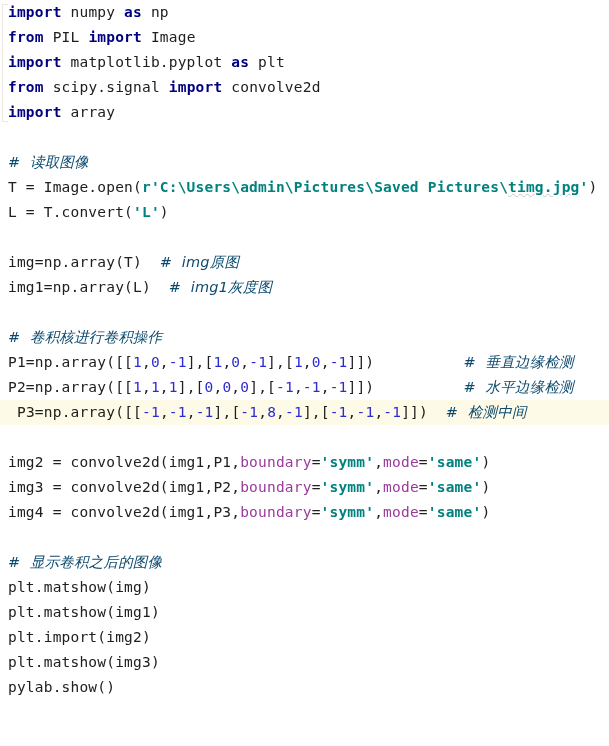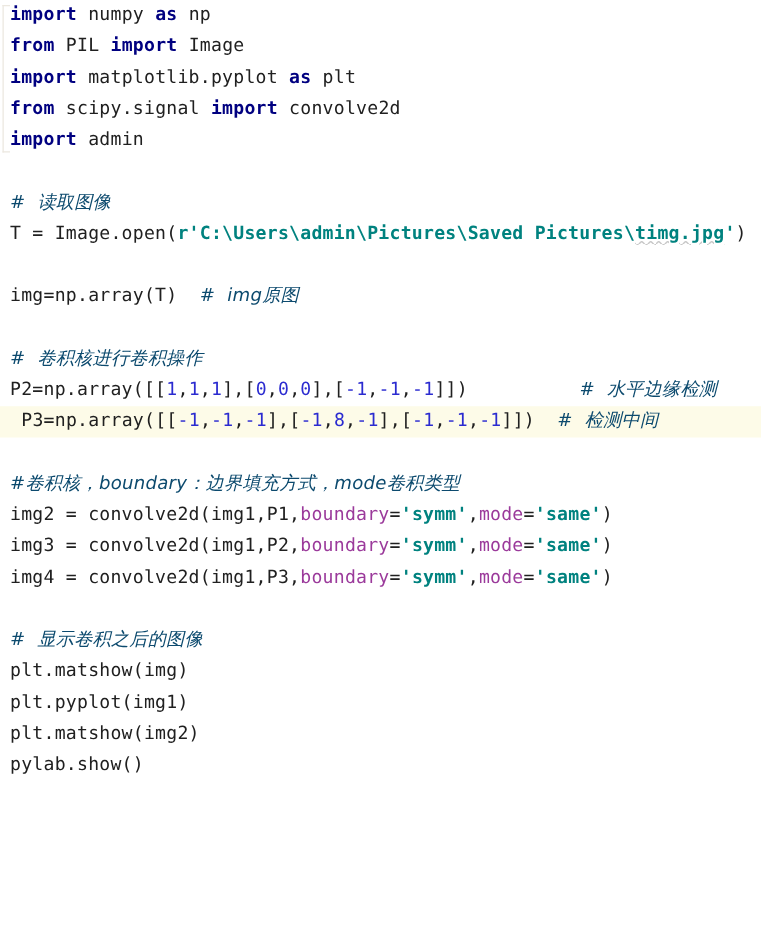--- a/index.html
+++ b/index.html
@@ -79,56 +79,59 @@
   <div class="code">
 
     <div class="line"><span class="kw">import</span><span class="plain"> numpy </span><span class="kw">as</span><span class="plain"> np</span></div>
 
     <div class="line"><span class="kw">from</span><span class="plain"> PIL </span><span class="kw">import</span><span class="plain"> Image</span></div>
 
     <div class="line"><span class="kw">import</span><span class="plain"> matplotlib.pyplot </span><span class="kw">as</span><span class="plain"> plt</span></div>
 
     <div class="line"><span class="kw">from</span><span class="plain"> scipy.signal </span><span class="kw">import</span><span class="plain"> convolve2d</span></div>
 
-    <div class="line"><span class="kw">import</span><span class="plain"> admin</span></div>
+    <div class="line"><span class="kw">import</span><span class="plain"> array</span></div>
 
     <div class="line blank">&nbsp;</div>
 
     <div class="line"><span class="cmt">#  读取图像</span></div>
 
     <div class="line"><span class="plain">T = Image.open(</span><span class="str">r'C:\Users\admin\Pictures\Saved Pictures\</span><span class="str squiggle">timg.jpg</span><span class="str">'</span><span class="punct">)</span></div>
 
+    <div class="line"><span class="plain">L = T.convert(</span><span class="str">'L'</span><span class="punct">)</span></div>
 
     <div class="line blank">&nbsp;</div>
 
     <div class="line"><span class="plain">img=np.array(T)</span><span class="plain">  </span><span class="cmt">#  img原图</span></div>
 
+    <div class="line"><span class="plain">img1=np.array(L)</span><span class="plain">  </span><span class="cmt">#  img1灰度图</span></div>
 
     <div class="line blank">&nbsp;</div>
 
     <div class="line"><span class="cmt">#  卷积核进行卷积操作</span></div>
 
+    <div class="line"><span class="plain">P1=np.array([[<span class="num">1</span>,<span class="num">0</span>,<span class="num">-1</span>],[<span class="num">1</span>,<span class="num">0</span>,<span class="num">-1</span>],[<span class="num">1</span>,<span class="num">0</span>,<span class="num">-1</span>]])</span><span class="plain">          </span><span class="cmt">#  垂直边缘检测</span></div>
 
     <div class="line"><span class="plain">P2=np.array([[<span class="num">1</span>,<span class="num">1</span>,<span class="num">1</span>],[<span class="num">0</span>,<span class="num">0</span>,<span class="num">0</span>],[<span class="num">-1</span>,<span class="num">-1</span>,<span class="num">-1</span>]])</span><span class="plain">          </span><span class="cmt">#  水平边缘检测</span></div>
 
     <div class="line current"><span class="plain">P3=np.array([[<span class="num">-1</span>,<span class="num">-1</span>,<span class="num">-1</span>],[<span class="num">-1</span>,<span class="num">8</span>,<span class="num">-1</span>],[<span class="num">-1</span>,<span class="num">-1</span>,<span class="num">-1</span>]])</span><span class="plain">  </span><span class="cmt">#  检测中间</span></div>
 
     <div class="line blank">&nbsp;</div>
 
-    <div class="line"><span class="cmt">#卷积核，boundary：边界填充方式，mode卷积类型</span></div>
 
     <div class="line"><span class="plain">img2 = convolve2d(img1,P1,</span><span class="kwarg">boundary</span><span class="punct">=</span><span class="str">'symm'</span><span class="punct">,</span><span class="kwarg">mode</span><span class="punct">=</span><span class="str">'same'</span><span class="punct">)</span></div>
 
     <div class="line"><span class="plain">img3 = convolve2d(img1,P2,</span><span class="kwarg">boundary</span><span class="punct">=</span><span class="str">'symm'</span><span class="punct">,</span><span class="kwarg">mode</span><span class="punct">=</span><span class="str">'same'</span><span class="punct">)</span></div>
 
     <div class="line"><span class="plain">img4 = convolve2d(img1,P3,</span><span class="kwarg">boundary</span><span class="punct">=</span><span class="str">'symm'</span><span class="punct">,</span><span class="kwarg">mode</span><span class="punct">=</span><span class="str">'same'</span><span class="punct">)</span></div>
 
     <div class="line blank">&nbsp;</div>
 
     <div class="line"><span class="cmt">#  显示卷积之后的图像</span></div>
 
     <div class="line"><span class="plain">plt.matshow(img)</span></div>
-    <div class="line"><span class="plain">plt.pyplot(img1)</span></div>
-    <div class="line"><span class="plain">plt.matshow(img2)</span></div>
+    <div class="line"><span class="plain">plt.matshow(img1)</span></div>
+    <div class="line"><span class="plain">plt.import(img2)</span></div>
+    <div class="line"><span class="plain">plt.matshow(img3)</span></div>
     <div class="line"><span class="plain">pylab.show()</span></div>
 
   </div>
 </div>
 
 </body></html>

